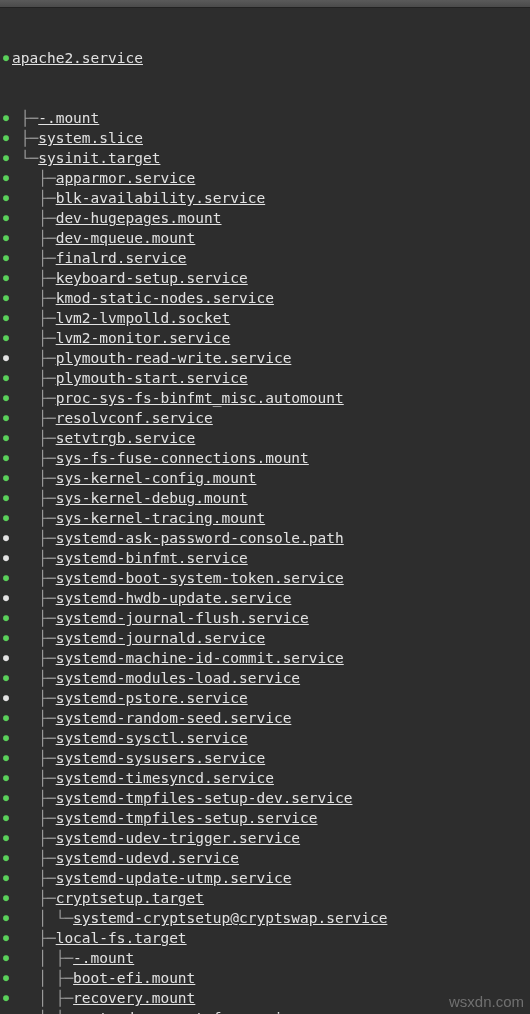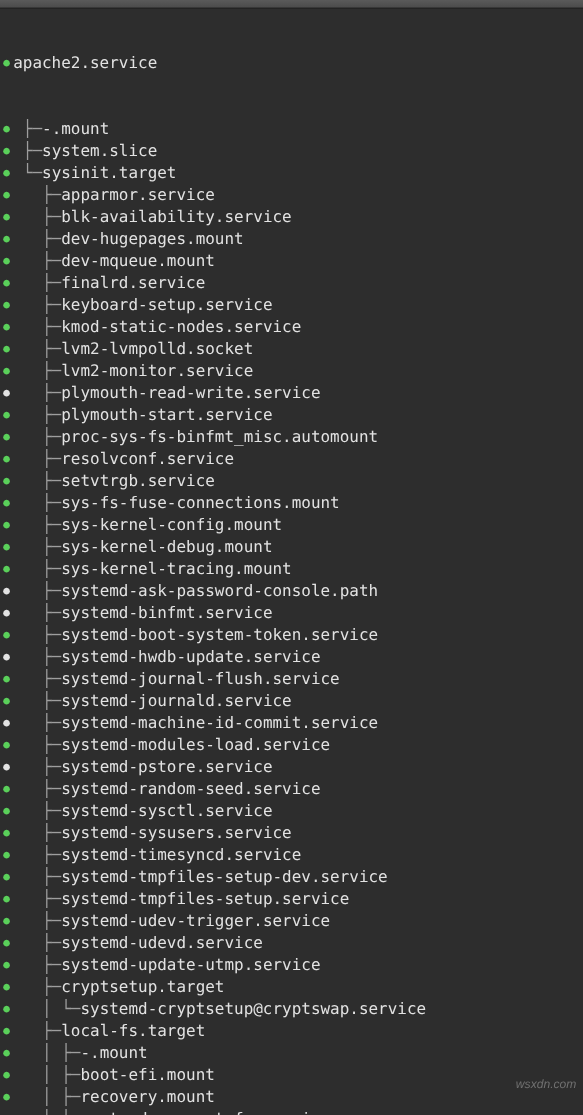--- a/index.html
+++ b/index.html
@@ -35,29 +35,29 @@
     align-items: center;
     font-size: 10px;
   }
   .dot.green { color: #5ad05a; }
   .dot.white { color: #e2e2e2; }
   .tree {
     color: #9e9e9e;
   }
   .name {
     color: #e2e2e2;
+    text-decoration: underline;
   }
   .watermark {
     position: absolute;
-    bottom: 18px;
+    bottom: 2px;
     right: 6px;
-    font-size: 11px;
+    font-size: 15px;
     color: #707070;
     font-family: sans-serif;
-    font-style: italic;
   }
 </style>
 </head>
 <body>
 
 <div class="topbar"></div>
 
 <div class="terminal">
   <div class="row">
     <span class="dot green" id="root-dot">●</span><span class="name">apache2.service</span>

